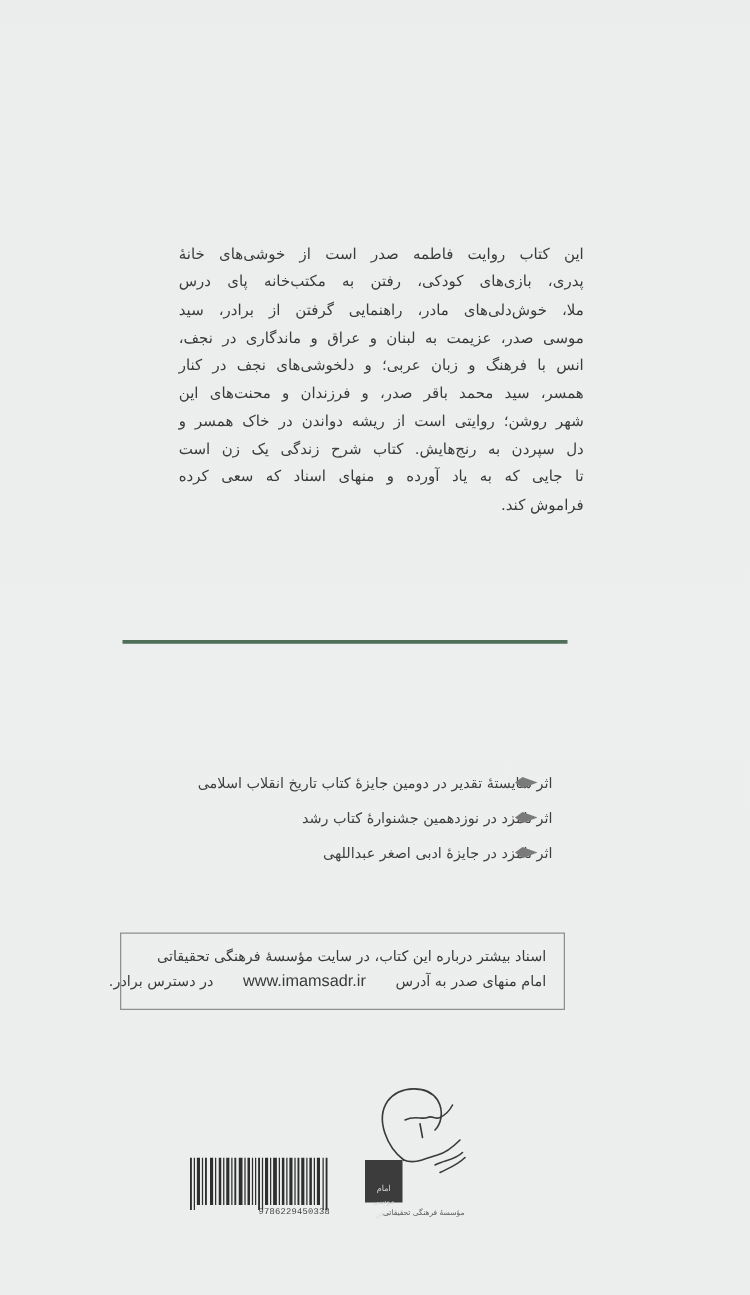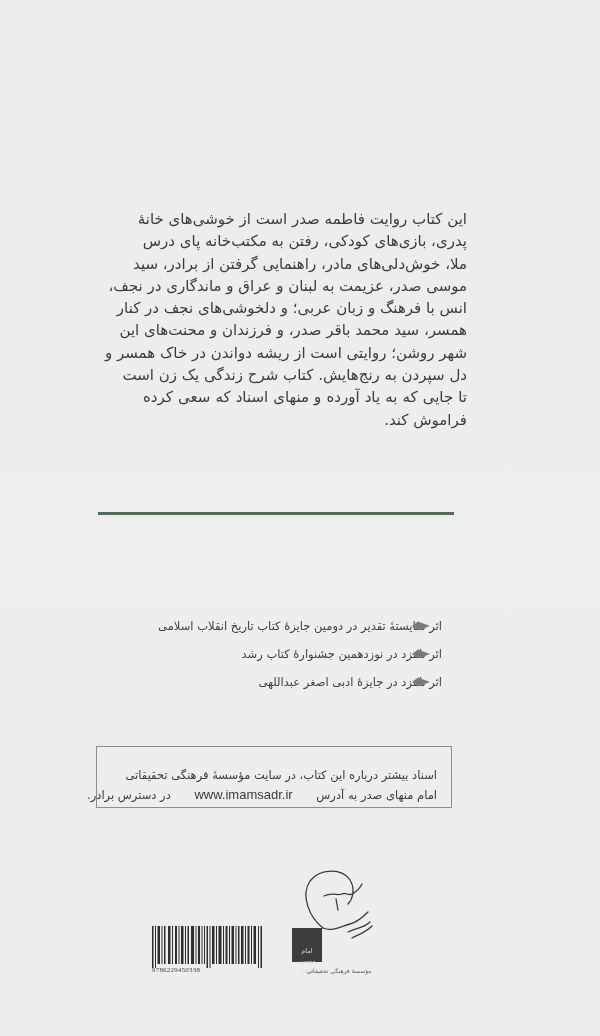--- a/index.html
+++ b/index.html
@@ -16,26 +16,26 @@
       color: #3a3a3a;
     }
     .page {
       position: absolute;
       inset: 0;
       background: linear-gradient(180deg, #ebedec 0%, #edefee 50%, #eceeed 100%);
     }
     .synopsis {
       position: absolute;
       left: 143px;
-      top: 208px;
+      top: 192px;
       width: 324px;
       direction: rtl;
       text-align: justify;
       text-align-last: right;
-      font-size: 15px;
+      font-size: 12px;
       line-height: 22.3px;
       color: #3b3b3b;
     }
     .synopsis .line {
       display: block;
       white-space: nowrap;
       text-align: justify;
       text-align-last: justify;
       height: 22.3px;
     }
@@ -76,21 +76,21 @@
     .award .txt { margin-right: -22px; }
     .info-box {
       position: absolute;
       left: 96px;
       top: 746px;
       width: 356px;
       height: 62px;
       border: 1px solid #8d8f8e;
       box-sizing: border-box;
       direction: rtl;
-      padding: 18px 14px 0 14px;
+      padding: 8px 14px 0 14px;
       font-size: 11.5px;
       line-height: 20px;
       color: #3a3a3a;
     }
     .info-box .row {
       display: block;
       white-space: nowrap;
     }
     .info-box .url {
       direction: ltr;
@@ -104,22 +104,22 @@
       left: 152px;
       top: 926px;
       width: 112px;
       height: 42px;
     }
     .barcode-number {
       position: absolute;
       left: 152px;
       top: 966px;
       width: 112px;
-      text-align: left;
-      font-family: Liberation Serif, serif;
+      text-align: right;
+      font-family: Liberation Mono, monospace;
       font-size: 7px;
       letter-spacing: 0.2px;
       color: #444;
     }
     .logo {
       position: absolute;
       left: 290px;
       top: 866px;
       width: 110px;
       height: 100px;

